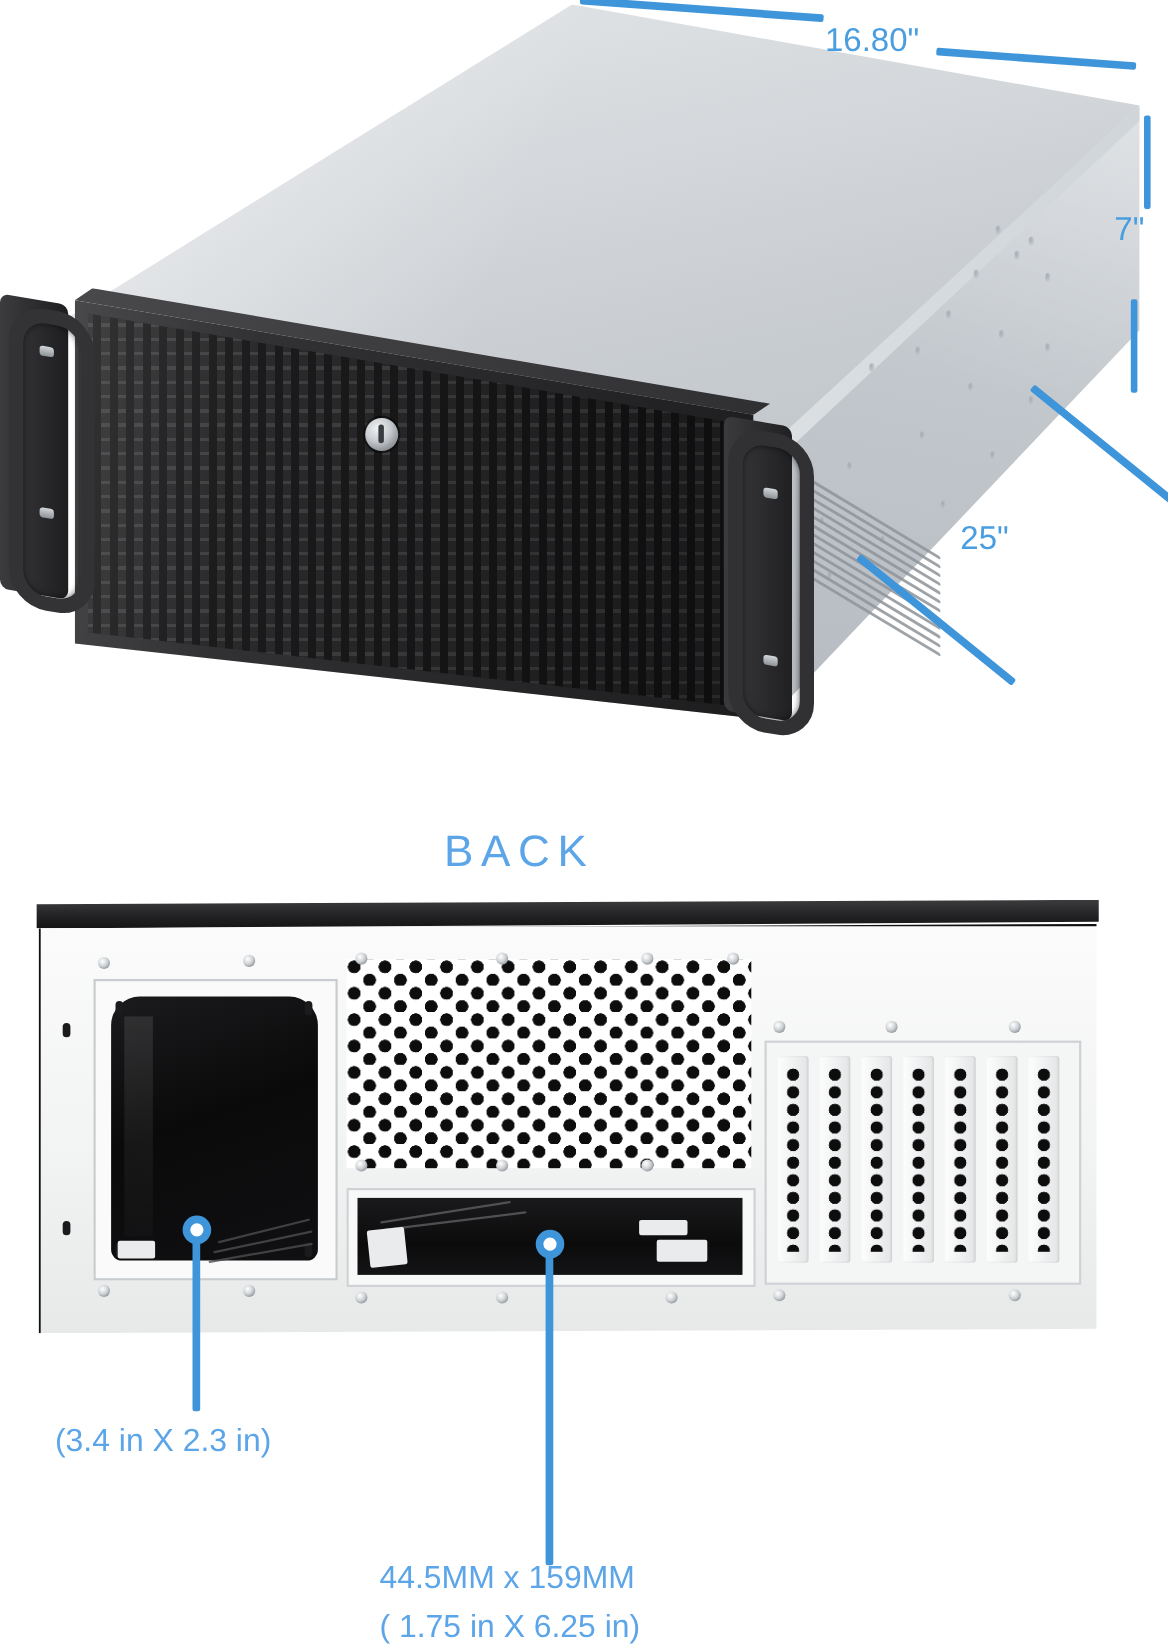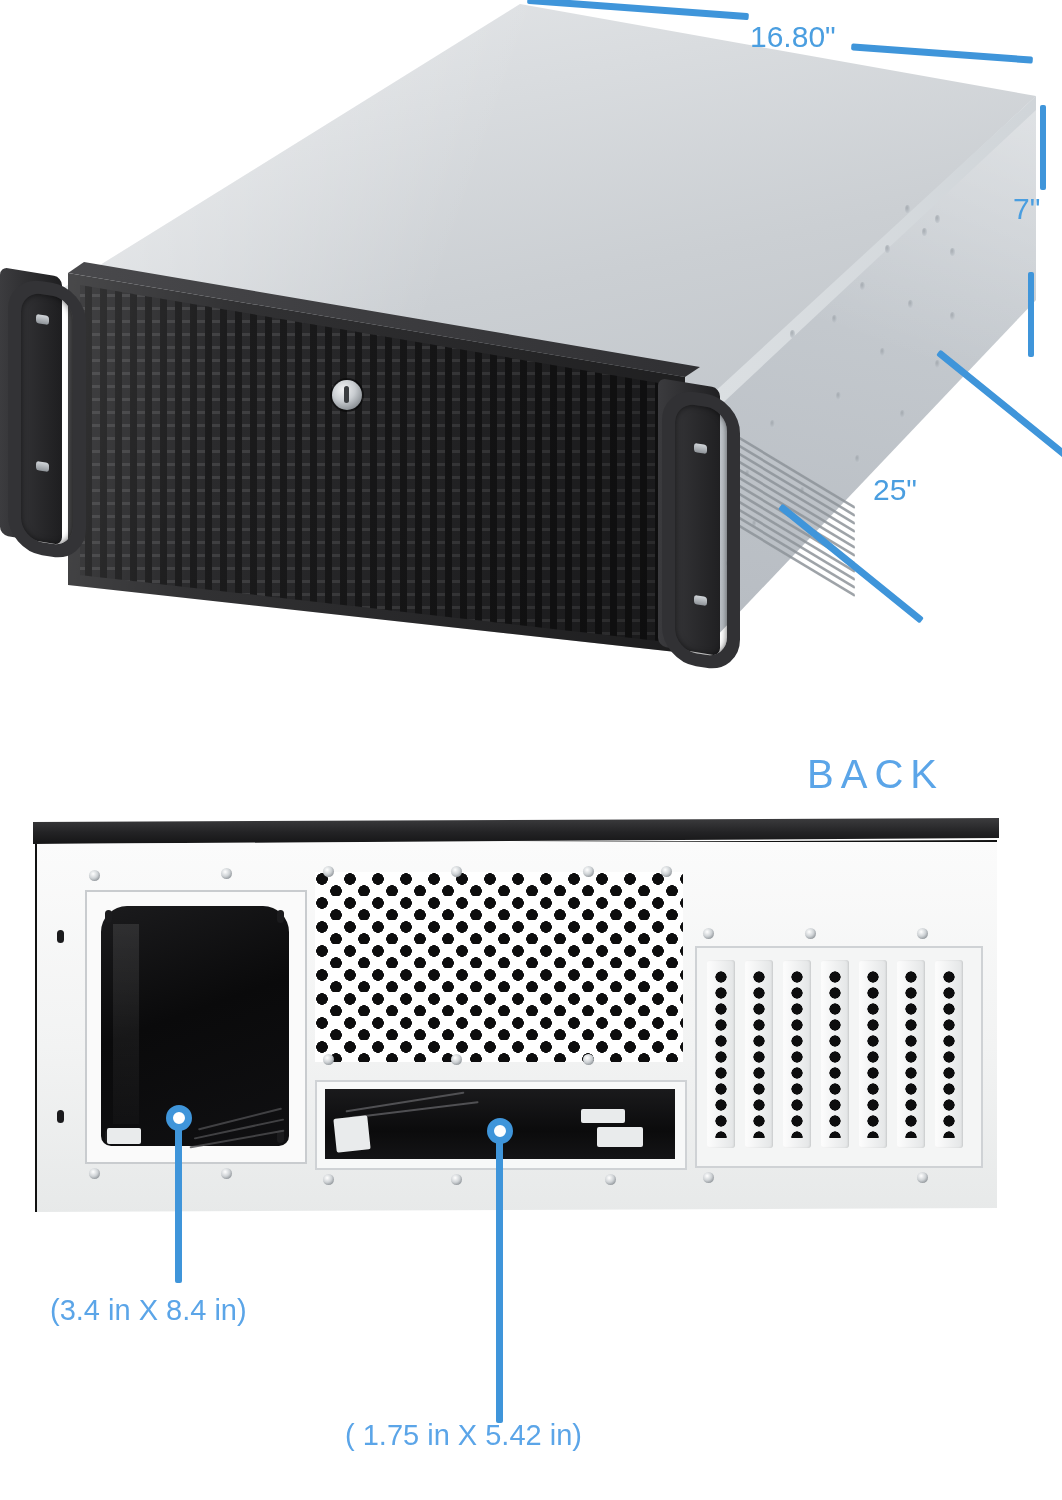--- a/index.html
+++ b/index.html
@@ -92,21 +92,21 @@
 
   #h-line-a{left:1040px;top:105px;width:6px;height:85px;}
   #h-line-b{left:1028px;top:272px;width:6px;height:85px;}
   #h-text{left:1013px;top:192px;font-size:30px;}
 
   #d-line-a{left:918px;top:406px;width:182px;height:7px;transform:rotate(39deg);}
   #d-line-b{left:760px;top:560px;width:182px;height:7px;transform:rotate(39deg);}
   #d-text{left:873px;top:473px;font-size:30px;}
 
   
-  #back-title{position:absolute;left:0;top:752px;width:944px;text-align:right;
+  #back-title{position:absolute;left:0;top:752px;width:944px;text-align:center;
     font-size:40px;letter-spacing:7px;color:#5ba5e8;font-weight:400;}
 
   #backplate{position:absolute;left:33px;top:818px;width:966px;height:400px;}
 
   .rail{position:absolute;left:0px;top:0px;width:966px;height:26px;
     background:linear-gradient(180deg,#3c3c3e 0%,#232325 55%,#151516 100%);
     clip-path:polygon(0 4px, 966px 0px, 966px 20px, 0 26px);}
   .plate{position:absolute;left:2px;top:22px;width:962px;height:372px;
     background:linear-gradient(180deg,#fbfbfb 0%,#f2f3f3 55%,#e7e9e9 100%);
     border:2px solid #111;border-radius:2px;
@@ -300,20 +300,21 @@
     </div>
   </div>
 
   <div class="dot" style="left:166px;top:1105px;"></div>
   <div class="leader" style="left:175px;top:1128px;height:155px;"></div>
 
   <div class="dot" style="left:487px;top:1118px;"></div>
   <div class="leader" style="left:496px;top:1141px;height:282px;"></div>
 
   <div class="callout" style="left:50px;top:1288px;">
-    <div>(3.4 in  X  8.4 in)</div>
+    <div>(3.4 in  X  2.3 in)</div>
   </div>
 
   <div class="callout" style="left:345px;top:1413px;">
-    <div>( 1.75 in  X  5.42 in)</div>
+    <div>44.5MM  x  159MM</div>
+    <div>( 1.75 in  X  6.25 in)</div>
   </div>
 
 </div>
 
 </body></html>

